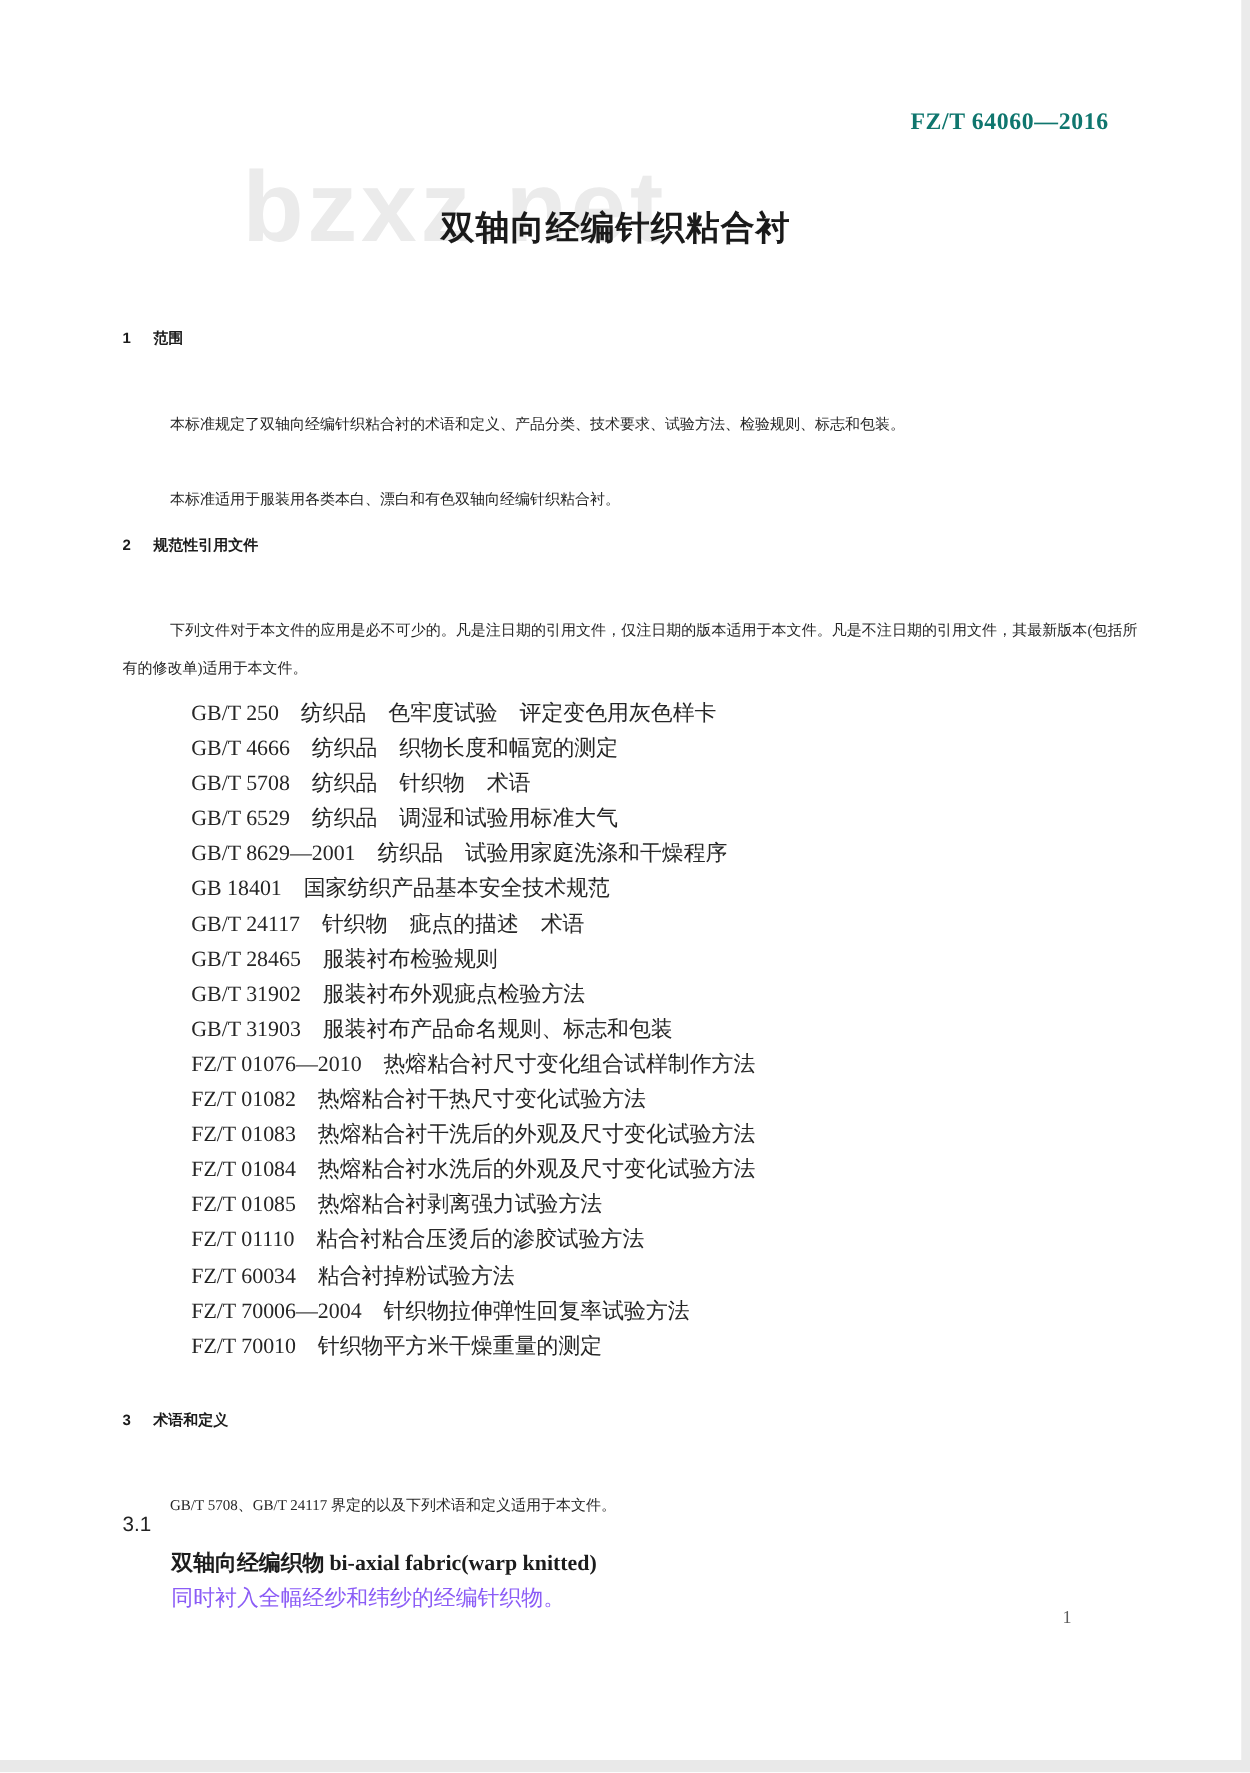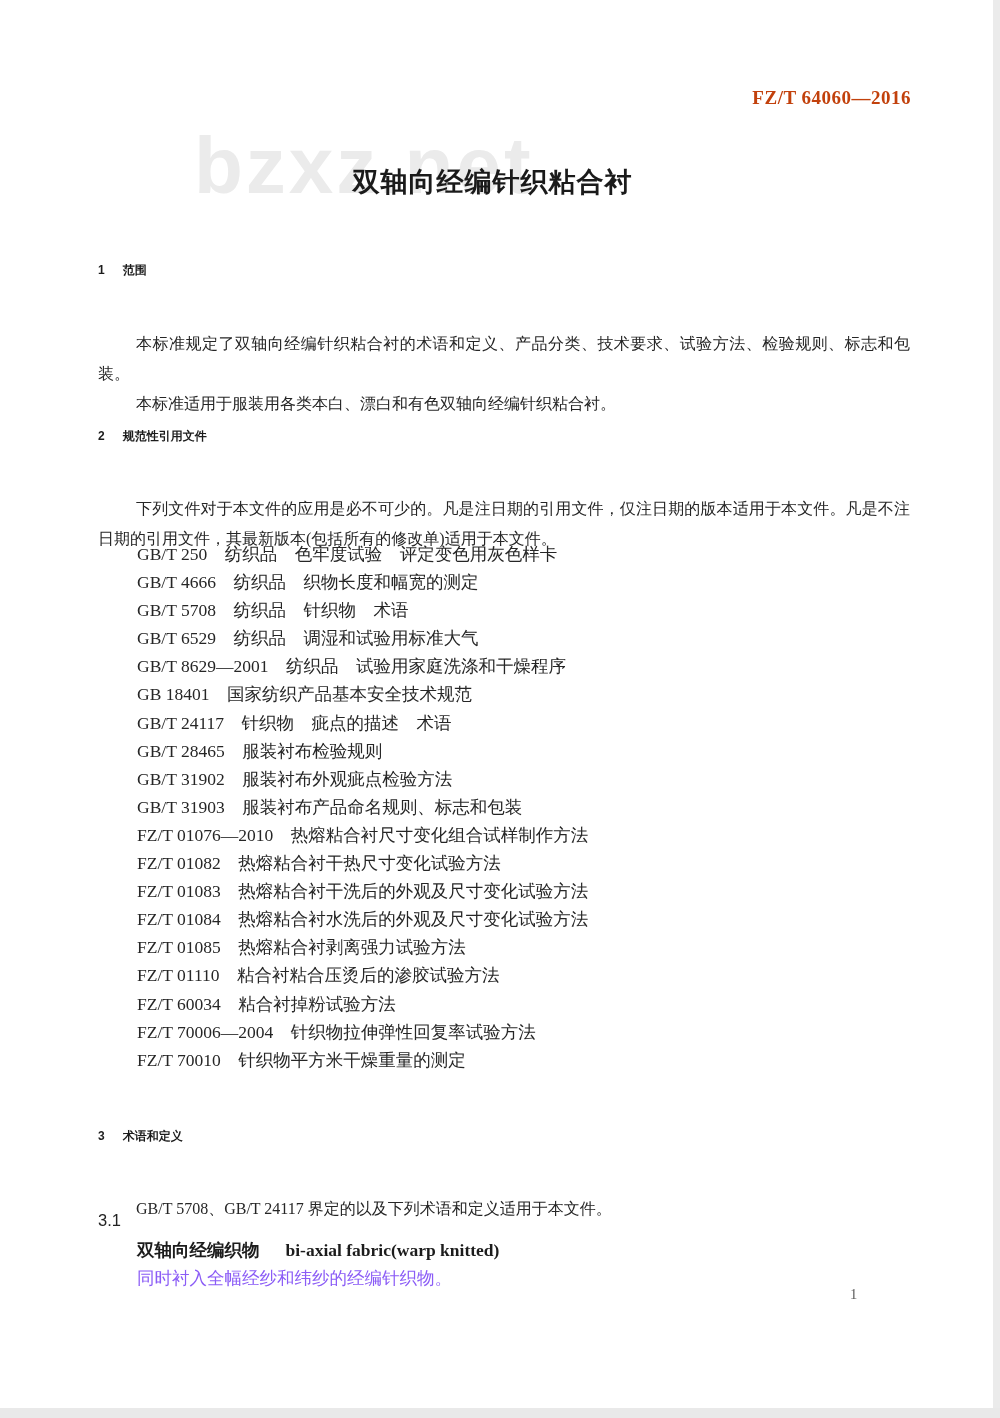--- a/index.html
+++ b/index.html
@@ -45,22 +45,21 @@
   .header-code {
     position: absolute;
     top: 87px;
     left: 0;
     width: 887px;
     text-align: right;
     font-family: "Liberation Serif", "DejaVu Serif", serif;
     font-weight: bold;
     font-size: 19px;
     letter-spacing: 0.5px;
-    color: #c2410c;
-    padding-left: 24px;
+    color: #0f766e;
   }
   .doc-title {
     position: absolute;
     top: 164px;
     left: 0;
     width: 985px;
     text-align: center;
     font-family: "Liberation Sans", "DejaVu Sans", sans-serif;
     font-weight: bold;
     font-size: 27px;
@@ -76,31 +75,31 @@
     color: #1c1c1c;
   }
   .sec-heading .sec-num {
     display: inline-block;
     margin-right: 18px;
   }
   .body-para {
     position: absolute;
     left: 98px;
     width: 812px;
-    font-size: 16px;
+    font-size: 12px;
     line-height: 29.5px;
     text-align: justify;
     text-indent: 38px;
     color: #262626;
   }
   .ref-list {
     position: absolute;
     left: 137px;
     top: 540px;
-    margin: 0;
+    margin: 16px;
     padding: 0;
     list-style: none;
     font-size: 17.5px;
     line-height: 28.1px;
     color: #262626;
   }
   .clause-num {
     position: absolute;
     left: 98px;
     font-family: "Liberation Sans", "DejaVu Sans", sans-serif;
@@ -109,21 +108,21 @@
   }
   .term-line {
     position: absolute;
     left: 137px;
     font-size: 17.5px;
     font-weight: bold;
     color: #1c1c1c;
   }
   .term-line .term-zh {
     font-family: "Liberation Sans", "DejaVu Sans", sans-serif;
-    margin-right: 26px;
+    margin-right: 4px;
   }
   .term-line .term-en {
     font-family: Liberation Serif, serif;
   }
   .term-def {
     position: absolute;
     left: 137px;
     font-size: 17.5px;
     color: #8b5cf6;
   }

